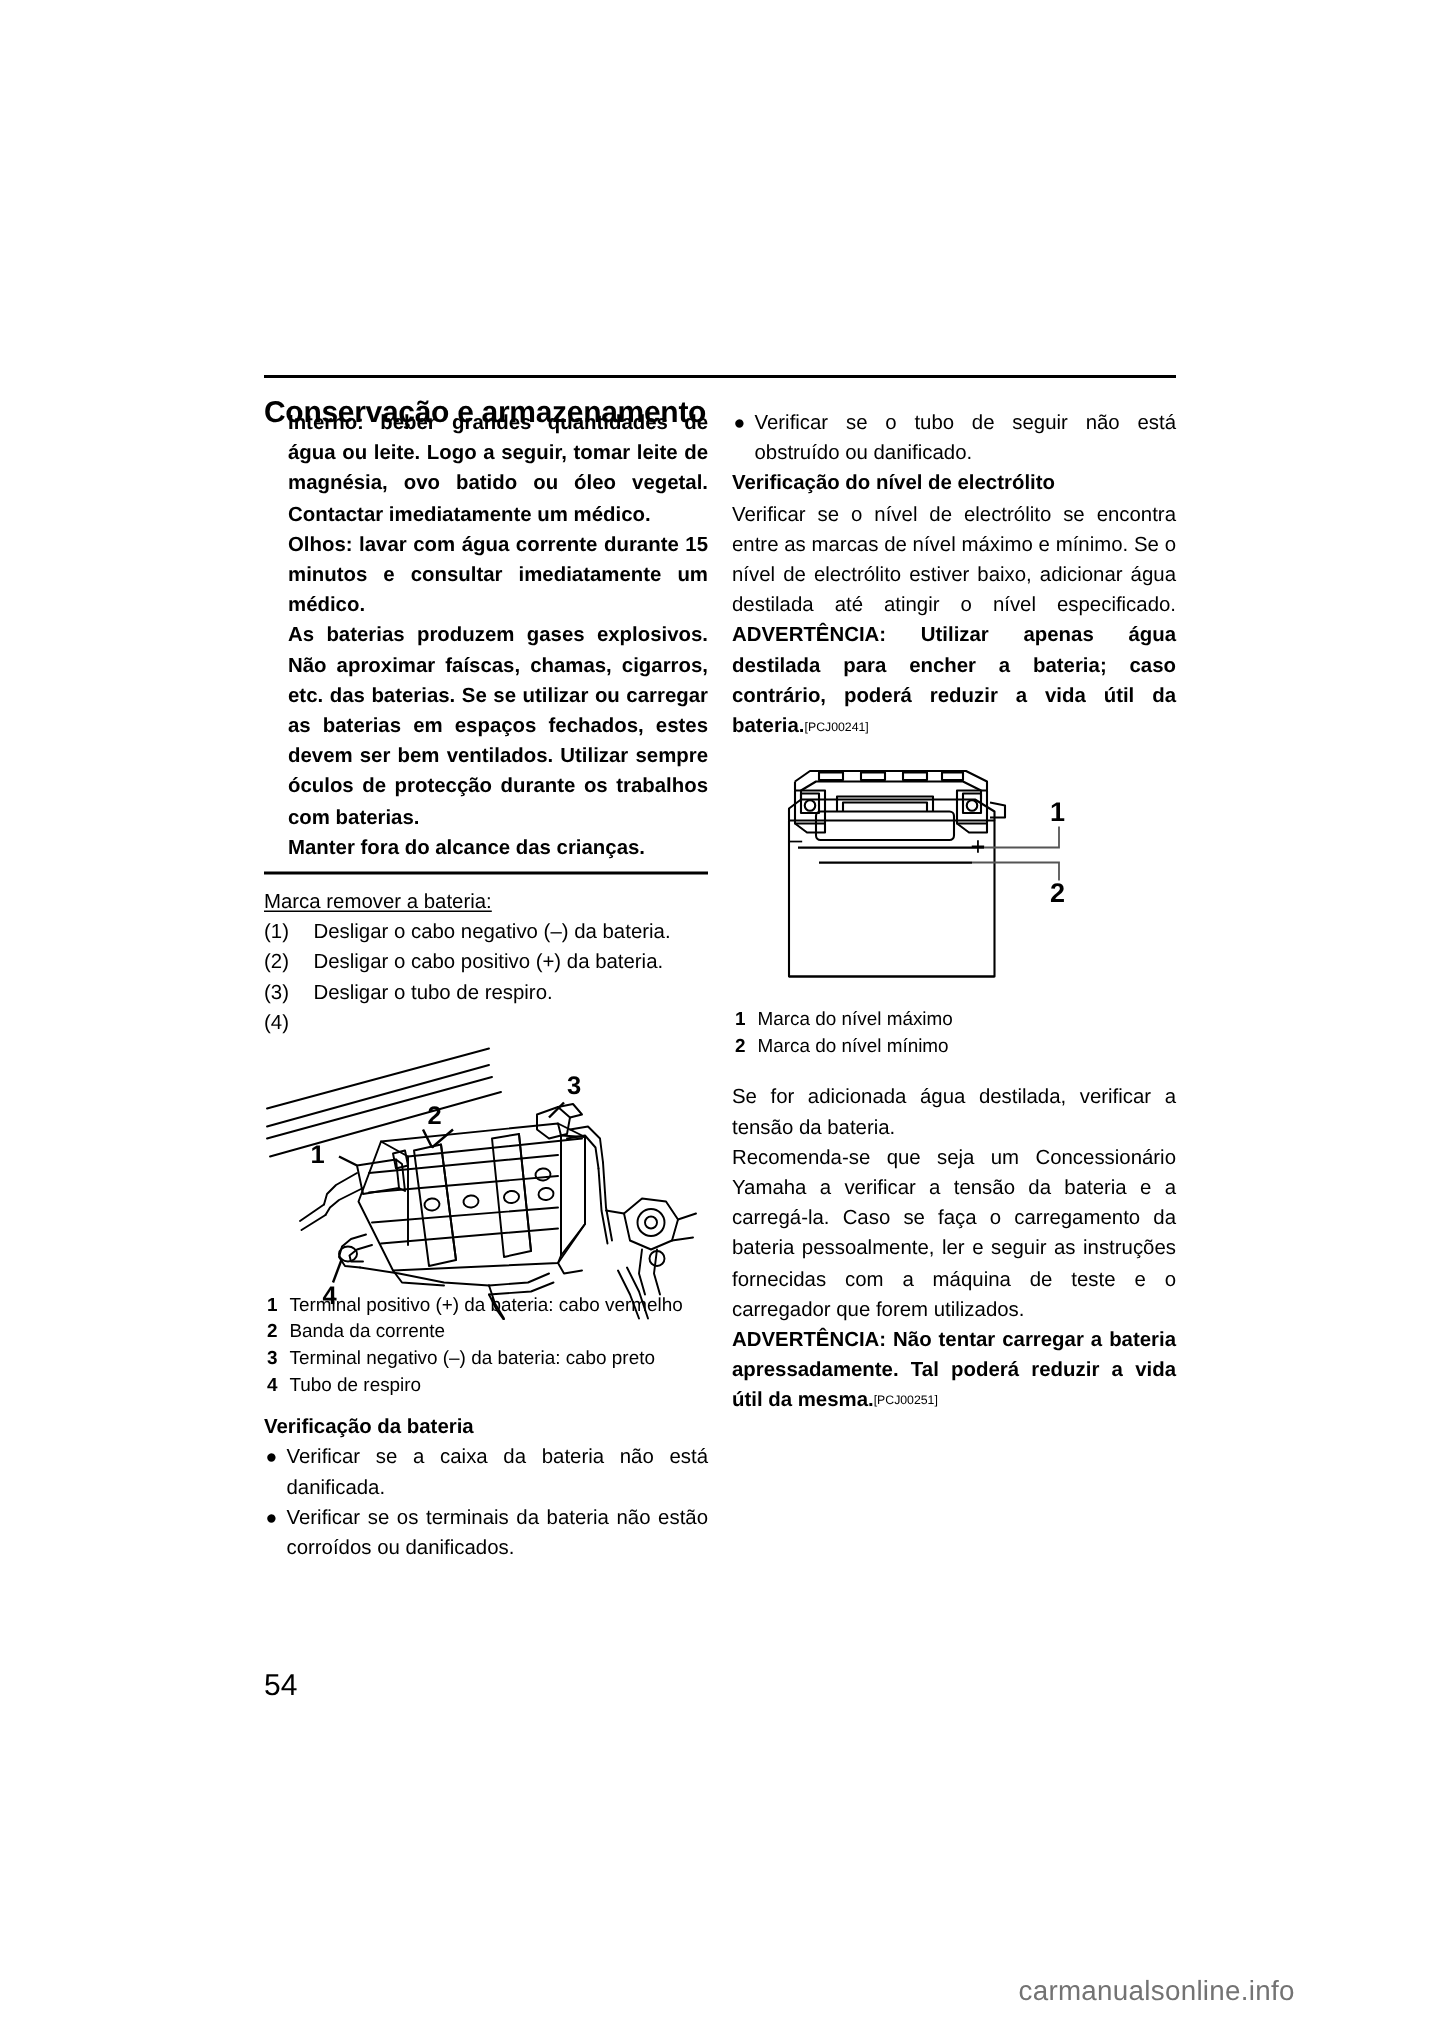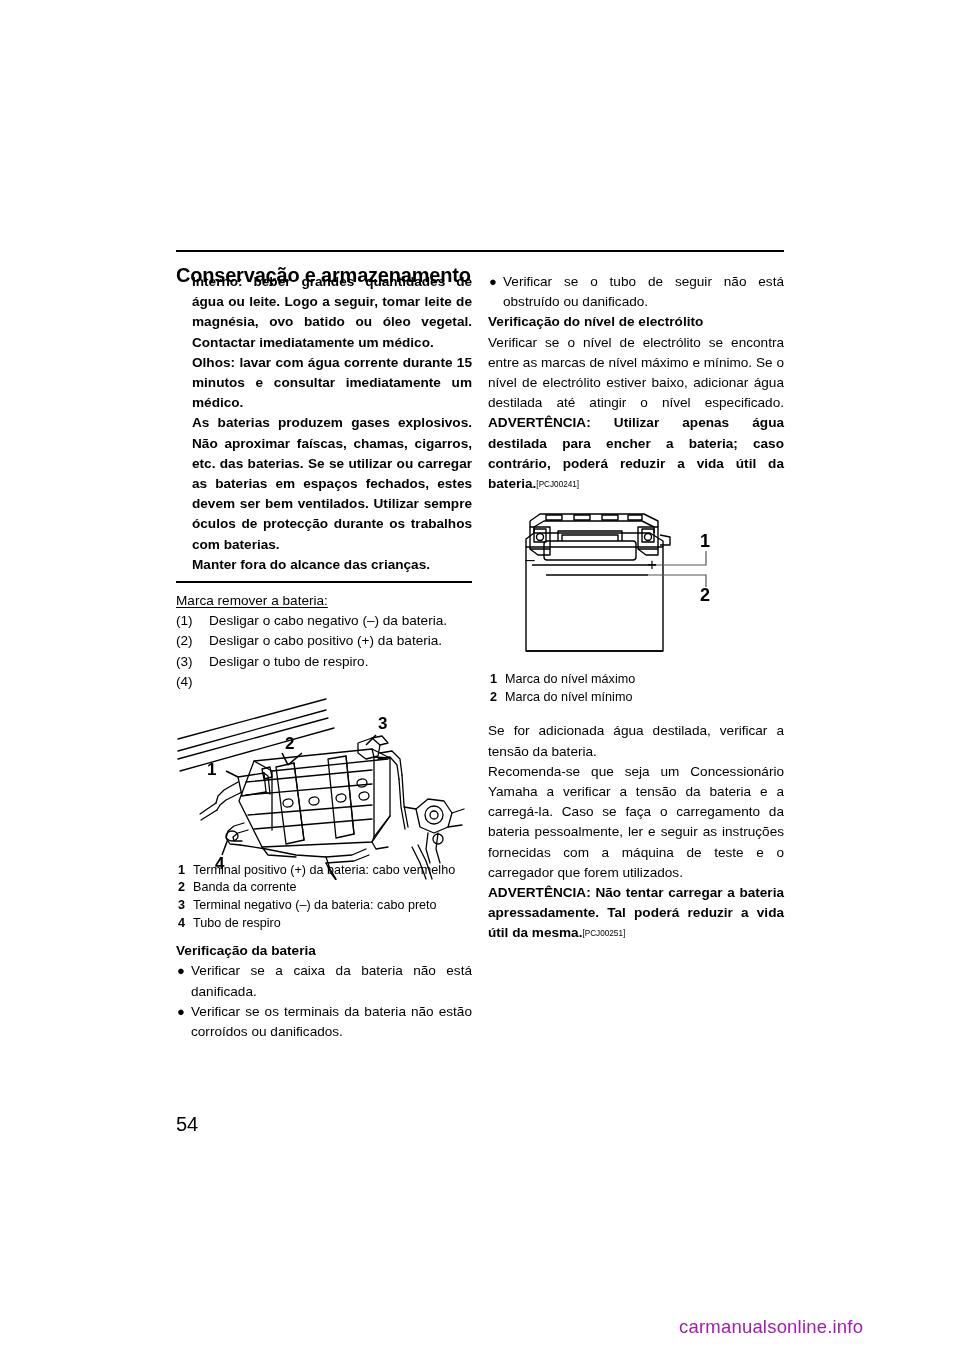--- a/index.html
+++ b/index.html
@@ -167,21 +167,21 @@
     position: absolute;
     left: 176px;
     top: 1113px;
     font-size: 20px;
   }
   .watermark {
     position: absolute;
     left: 679px;
     top: 1316px;
     font-size: 18.5px;
-    color: #a21caf;
+    color: #737373;
     letter-spacing: 0.2px;
   }
 </style>
 </head>
 <body>
 
 <div class="page">
 
   <div class="title">Conservação e armazenamento</div>
   <div class="title-rule"></div>

